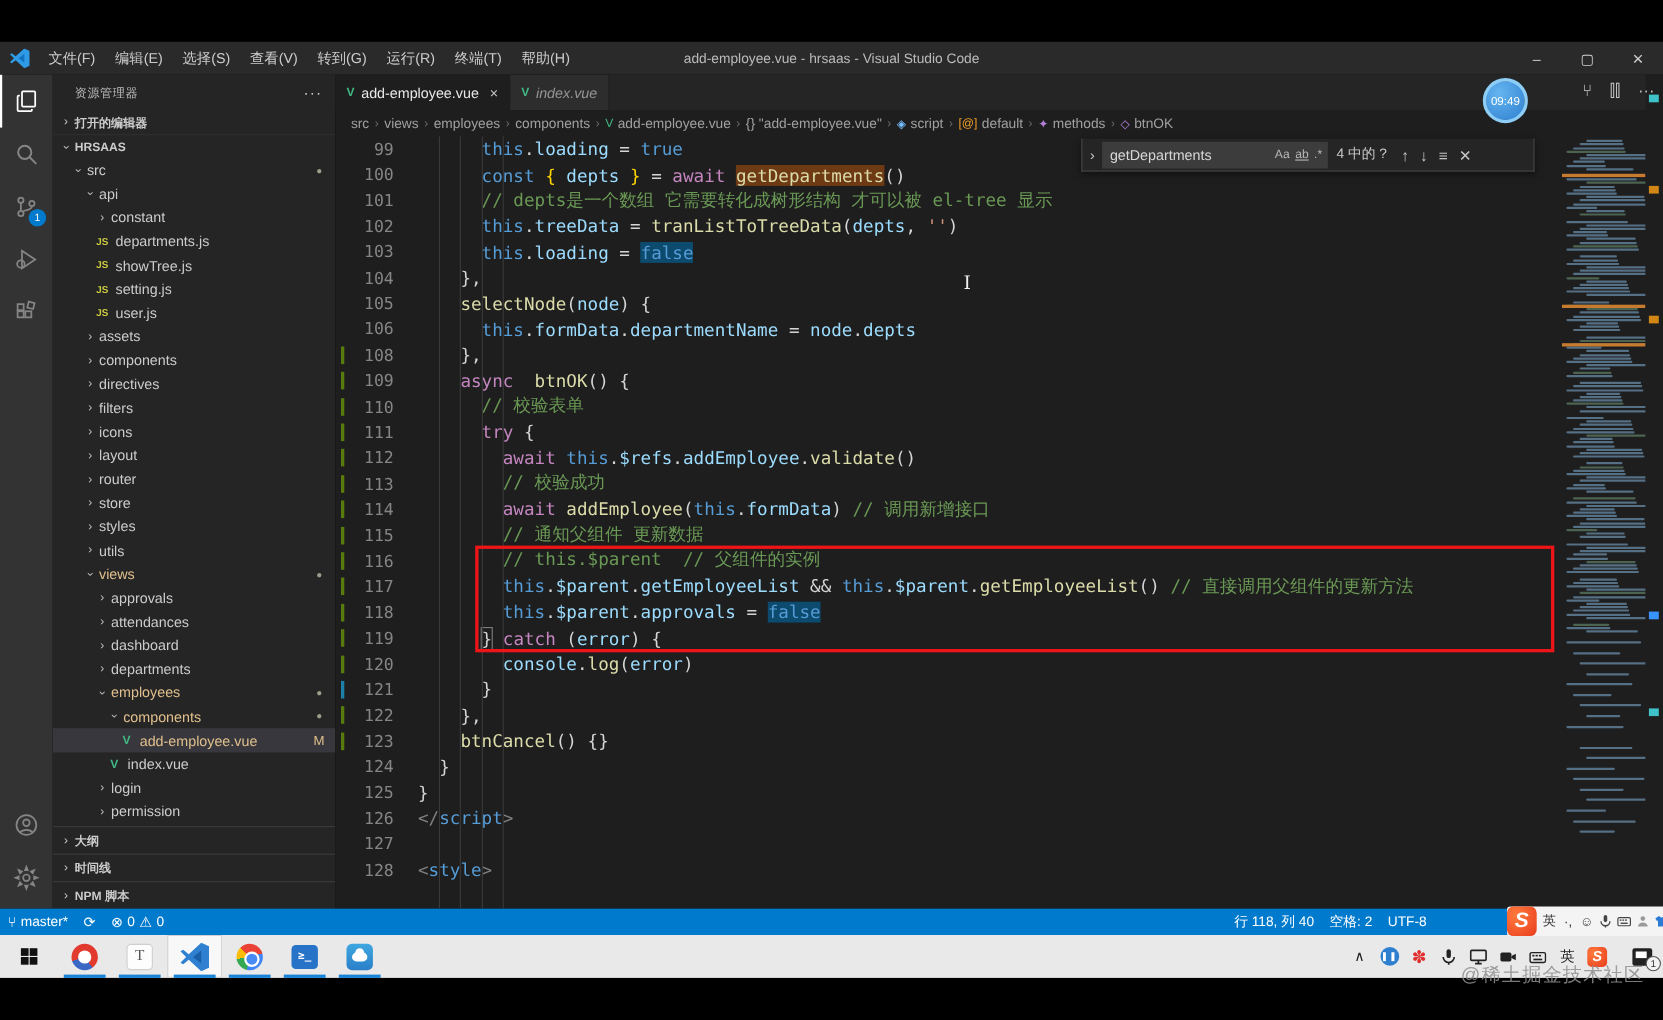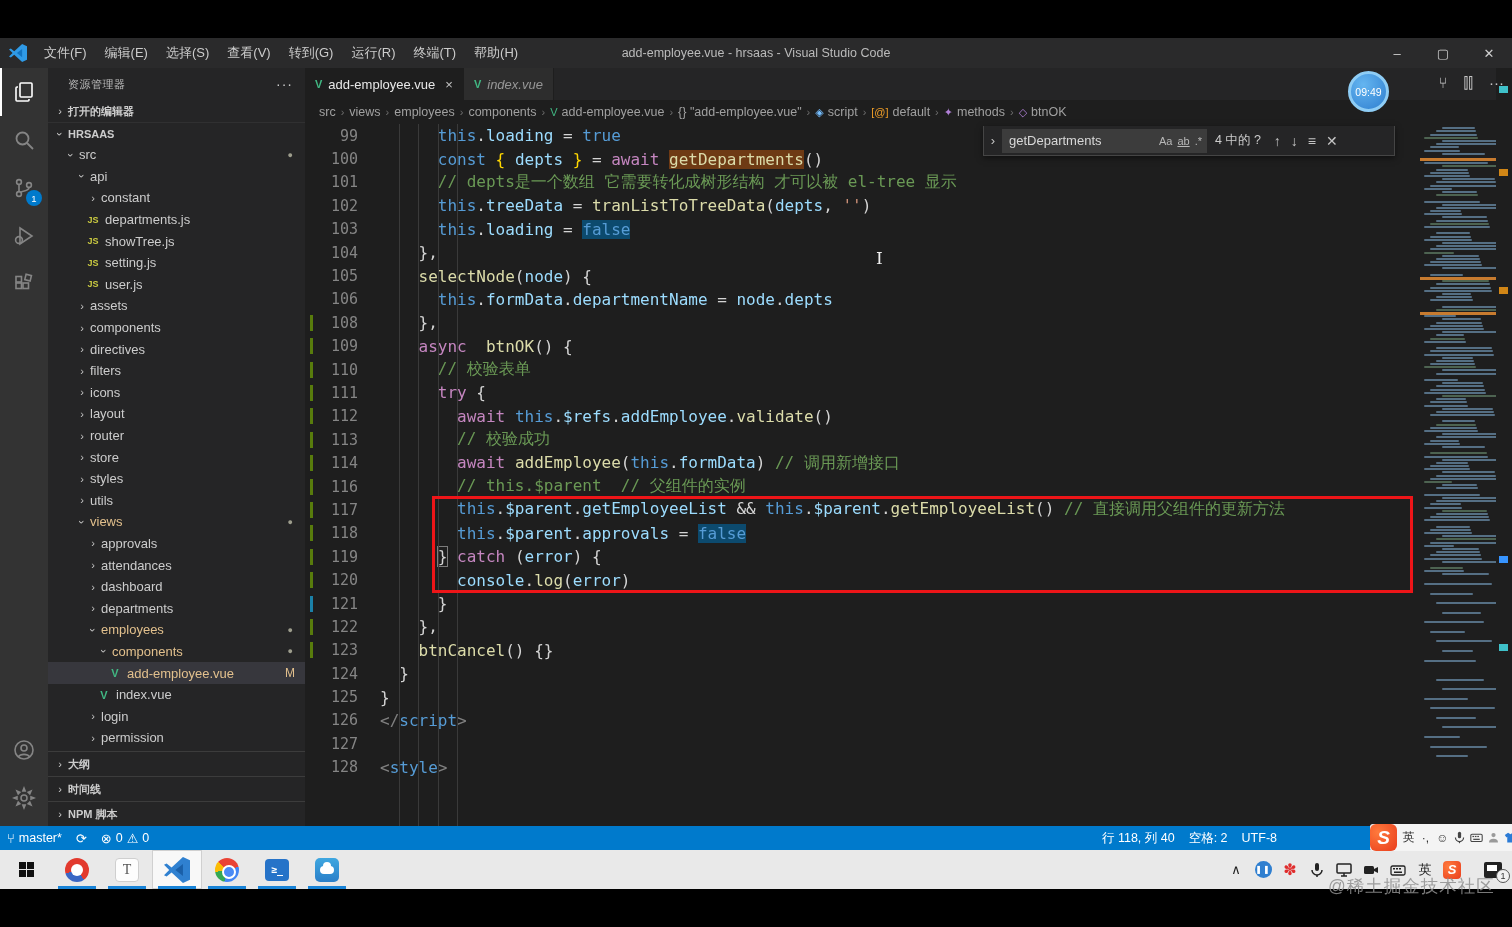--- a/index.html
+++ b/index.html
@@ -93,21 +93,21 @@
   
   .redbox { position:absolute; left:432px; top:496px; width:981px; height:97px; border:3px solid #ee1518; z-index:25; pointer-events:none; }
   .timer { position:absolute; left:1348px; top:71px; width:41px; height:41px; border-radius:50%; background:radial-gradient(circle at 35% 30%, #64b5f0, #2f7fd0); border:3px solid #8ecdf5; color:#ffffff; font-size:10.5px; display:flex; align-items:center; justify-content:center; z-index:40; }
   .editor-actions { position:absolute; right:8px; top:74px; display:flex; gap:16px; color:#c5c5c5; font-size:15px; z-index:20; }
   .ibeam { position:absolute; left:571px; top:180px; color:#efefef; font-family:"DejaVu Serif", serif; font-size:17px; z-index:26; }
   .watermark { position:absolute; left:1328px; top:874px; color:#8f8f8f; font-size:17.5px; z-index:60; letter-spacing:1px; opacity:.85; }
 
   
   .statusbar { position:absolute; left:0; top:826px; width:1512px; height:24px; background:#007acc; color:#ffffff; font-size:12.5px; display:flex; align-items:center; z-index:35; }
   .st-item { margin:0 7px; display:flex; align-items:center; gap:4px; white-space:nowrap; }
-  .st-right { position:absolute; right:228px; display:flex; }
+  .st-right { position:absolute; right:208px; display:flex; }
   .st-ico { font-size:13px; }
 
   
   .imebar { position:absolute; left:1370px; top:824px; height:27px; display:flex; align-items:center; background:#f4f4f4; border-radius:3px; z-index:50; padding-right:3px; }
   .sogou-s { width:27px; height:27px; background:radial-gradient(circle at 30% 30%, #ff7a3c, #e93d1d); border-radius:6px; color:#fff; font-weight:bold; font-size:19px; display:flex; align-items:center; justify-content:center; font-style:italic; margin-right:3px; }
   .ime-item { width:17px; height:22px; display:flex; align-items:center; justify-content:center; color:#333; font-size:12px; }
   .ime-item.blue { color:#2b7bd6; }
   .ime-item svg { width:13px; height:13px; }
 
   
@@ -446,20 +446,21 @@
           <div class="cl"><div class="gut">104</div><div class="ct"><span>    </span><span class="pn">},</span></div></div>
           <div class="cl"><div class="gut">105</div><div class="ct"><span>    </span><span class="fn">selectNode</span><span class="pn">(</span><span class="pr">node</span><span class="pn">) {</span></div></div>
           <div class="cl"><div class="gut">106</div><div class="ct"><span>      </span><span class="kb">this</span><span class="pn">.</span><span class="pr">formData</span><span class="pn">.</span><span class="pr">departmentName</span><span class="pn"> = </span><span class="pr">node</span><span class="pn">.</span><span class="pr">depts</span></div></div>
           <div class="cl"><div class="gut">108<div class="gmark m"></div></div><div class="ct"><span>    </span><span class="pn">},</span></div></div>
           <div class="cl"><div class="gut">109<div class="gmark m"></div></div><div class="ct"><span>    </span><span class="kw">async</span><span class="pn">  </span><span class="fn">btnOK</span><span class="pn">() {</span></div></div>
           <div class="cl"><div class="gut">110<div class="gmark m"></div></div><div class="ct"><span>      </span><span class="cm">// 校验表单</span></div></div>
           <div class="cl"><div class="gut">111<div class="gmark m"></div></div><div class="ct"><span>      </span><span class="kw">try</span><span class="pn"> {</span></div></div>
           <div class="cl"><div class="gut">112<div class="gmark m"></div></div><div class="ct"><span>        </span><span class="kw">await</span><span class="pn"> </span><span class="kb">this</span><span class="pn">.</span><span class="pr">$refs</span><span class="pn">.</span><span class="pr">addEmployee</span><span class="pn">.</span><span class="fn">validate</span><span class="pn">()</span></div></div>
           <div class="cl"><div class="gut">113<div class="gmark m"></div></div><div class="ct"><span>        </span><span class="cm">// 校验成功</span></div></div>
           <div class="cl"><div class="gut">114<div class="gmark m"></div></div><div class="ct"><span>        </span><span class="kw">await</span><span class="pn"> </span><span class="fn">addEmployee</span><span class="pn">(</span><span class="kb">this</span><span class="pn">.</span><span class="pr">formData</span><span class="pn">) </span><span class="cm">// 调用新增接口</span></div></div>
+          <div class="cl"><div class="gut">115<div class="gmark m"></div></div><div class="ct"><span>        </span><span class="cm">// 通知父组件 更新数据</span></div></div>
           <div class="cl"><div class="gut">116<div class="gmark m"></div></div><div class="ct"><span>        </span><span class="cm">// this.$parent  // 父组件的实例</span></div></div>
           <div class="cl"><div class="gut">117<div class="gmark m"></div></div><div class="ct"><span>        </span><span class="kb">this</span><span class="pn">.</span><span class="pr">$parent</span><span class="pn">.</span><span class="pr">getEmployeeList</span><span class="pn"> &amp;&amp; </span><span class="kb">this</span><span class="pn">.</span><span class="pr">$parent</span><span class="pn">.</span><span class="fn">getEmployeeList</span><span class="pn">() </span><span class="cm">// 直接调用父组件的更新方法</span></div></div>
           <div class="cl"><div class="gut">118<div class="gmark m"></div></div><div class="ct"><span>        </span><span class="kb">this</span><span class="pn">.</span><span class="pr">$parent</span><span class="pn">.</span><span class="pr">approvals</span><span class="pn"> = </span><span class="kb wh">false</span></div></div>
           <div class="cl"><div class="gut">119<div class="gmark m"></div></div><div class="ct"><span>      </span><span class="pn bx">}</span><span class="pn"> </span><span class="kw">catch</span><span class="pn"> (</span><span class="pr">error</span><span class="pn">) {</span></div></div>
           <div class="cl"><div class="gut">120<div class="gmark m"></div></div><div class="ct"><span>        </span><span class="pr">console</span><span class="pn">.</span><span class="fn">log</span><span class="pn">(</span><span class="pr">error</span><span class="pn">)</span></div></div>
           <div class="cl"><div class="gut">121<div class="gmark b"></div></div><div class="ct"><span>      </span><span class="pn">}</span></div></div>
           <div class="cl"><div class="gut">122<div class="gmark m"></div></div><div class="ct"><span>    </span><span class="pn">},</span></div></div>
           <div class="cl"><div class="gut">123<div class="gmark m"></div></div><div class="ct"><span>    </span><span class="fn">btnCancel</span><span class="pn">() {}</span></div></div>
           <div class="cl"><div class="gut">124</div><div class="ct"><span>  </span><span class="pn">}</span></div></div>
           <div class="cl"><div class="gut">125</div><div class="ct"><span></span><span class="pn">}</span></div></div>

